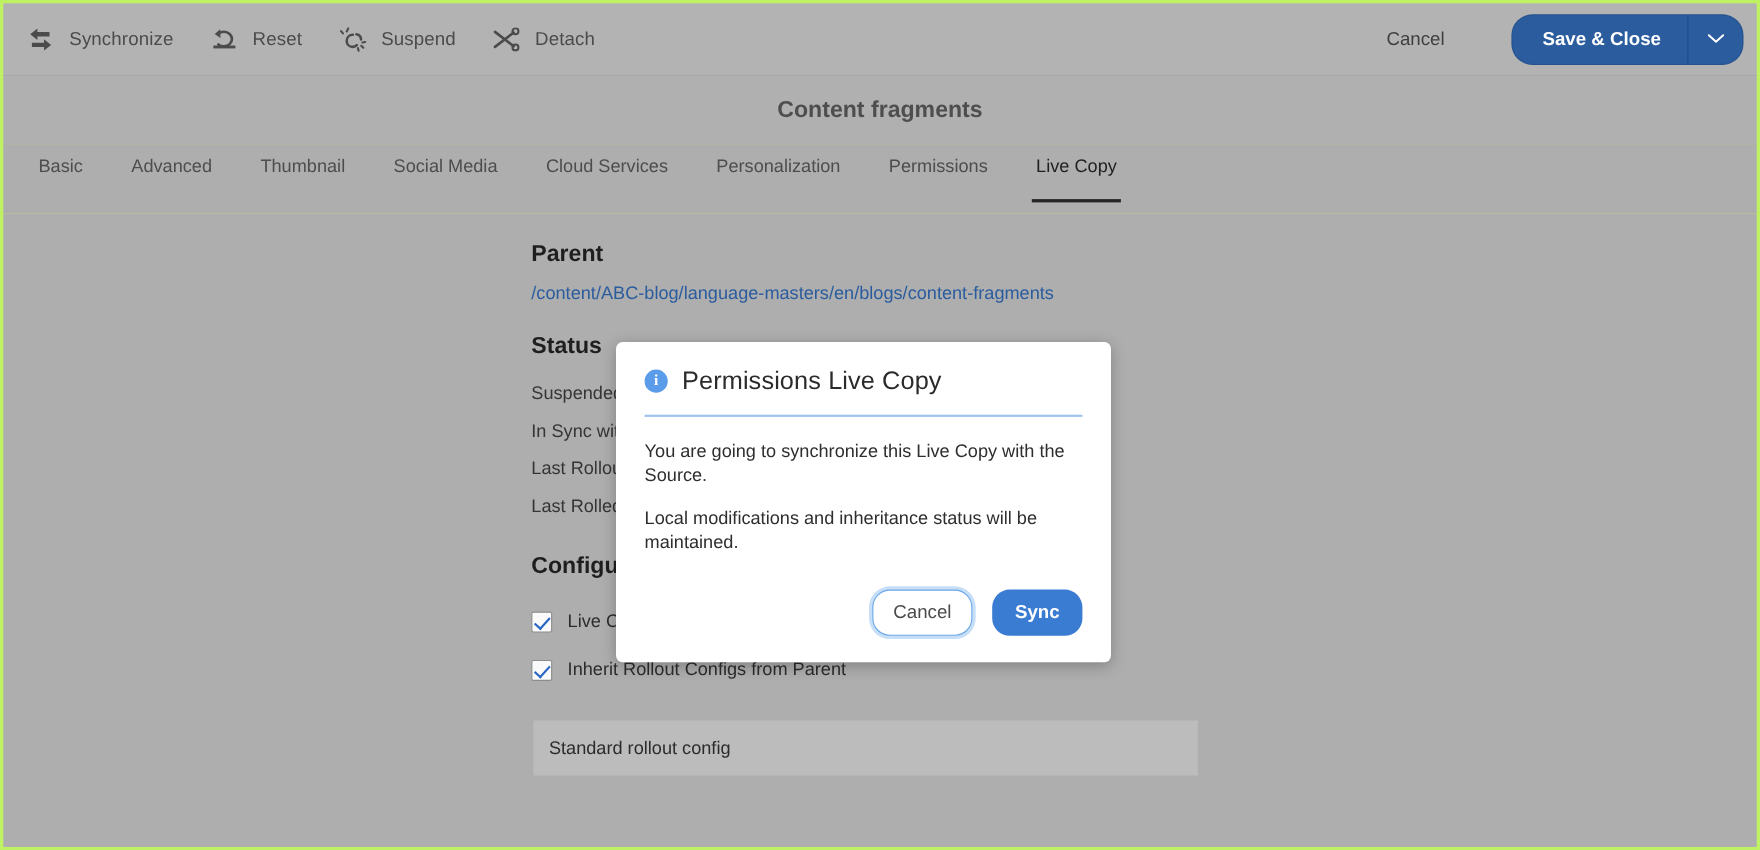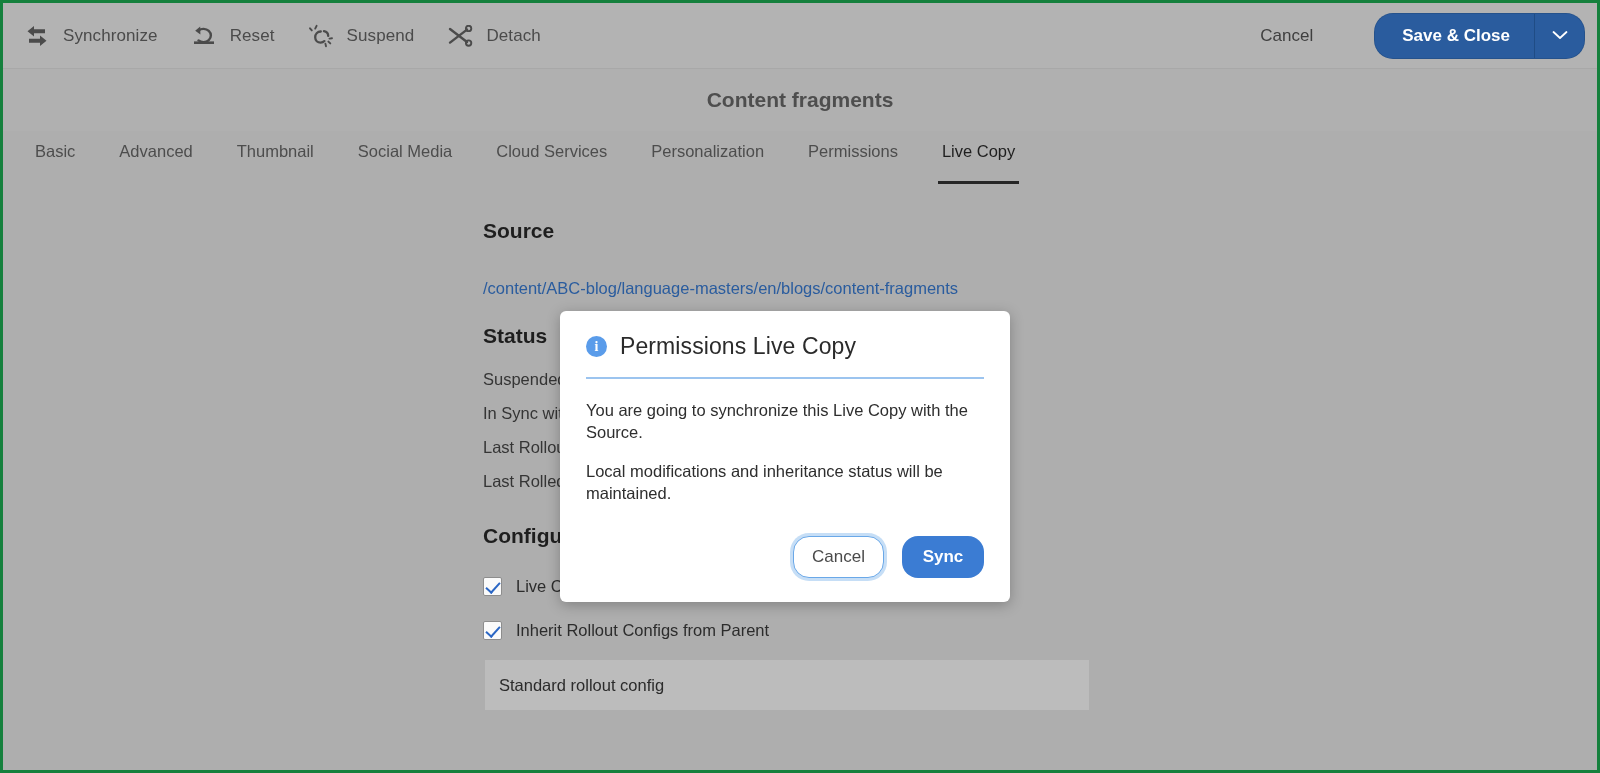--- a/index.html
+++ b/index.html
@@ -9,21 +9,21 @@
     height: 773px;
     overflow: hidden;
     background: #ffffff;
     font-family: "Liberation Sans", sans-serif;
   }
 
   #app {
     position: relative;
     width: 1600px;
     height: 773px;
-    background: #15803d;
+    background: #bef264;
     overflow: hidden;
   }
 
   
   .scrim {
     position: absolute;
     inset: 0;
     background: rgba(0,0,0,0.0);
     pointer-events: none;
     z-index: 40;
@@ -172,21 +172,21 @@
     margin-top: 26px;
     margin-bottom: 10px;
   }
   .sec-head.first { margin-top: 25px; }
 
   .src-link {
     display: inline-block;
     color: #2a5c9e;
     font-size: 16.5px;
     text-decoration: none;
-    margin-top: 26px;
+    margin-top: 5px;
     cursor: pointer;
   }
 
   .status-list { margin-top: 14px; }
   .status-row {
     font-size: 16.5px;
     color: #353535;
     height: 34px;
     line-height: 34px;
     white-space: nowrap;
@@ -214,21 +214,21 @@
     position: absolute;
     left: 5px; top: 1px;
     width: 6px; height: 12px;
     border: solid #2a66c4;
     border-width: 0 2.6px 2.6px 0;
     transform: rotate(42deg);
   }
   .cb-label { font-size: 16.5px; color: #2c2c2c; white-space: nowrap; }
 
   .rollout-box {
-    margin-top: 8px;
+    margin-top: 24px;
     margin-left: 2px;
     width: 604px;
     height: 50px;
     background: #bcbcbc;
     display: flex;
     align-items: center;
     padding-left: 14px;
     font-size: 16.5px;
     color: #2b2b2b;
     cursor: pointer;
@@ -394,21 +394,21 @@
     <div class="tab">Social Media</div>
     <div class="tab">Cloud Services</div>
     <div class="tab">Personalization</div>
     <div class="tab">Permissions</div>
     <div class="tab active">Live Copy</div>
   </div>
 
   <div class="body-wrap">
     <div class="form-col">
 
-      <div class="sec-head first">Source</div>
+      <div class="sec-head first">Parent</div>
       <a class="src-link">/content/ABC-blog/language-masters/en/blogs/content-fragments</a>
 
       <div class="sec-head">Status</div>
       <div class="status-list">
         <div class="status-row">Suspended</div>
         <div class="status-row">In Sync with</div>
         <div class="status-row">Last Rollout</div>
         <div class="status-row">Last Rolled</div>
       </div>
 

